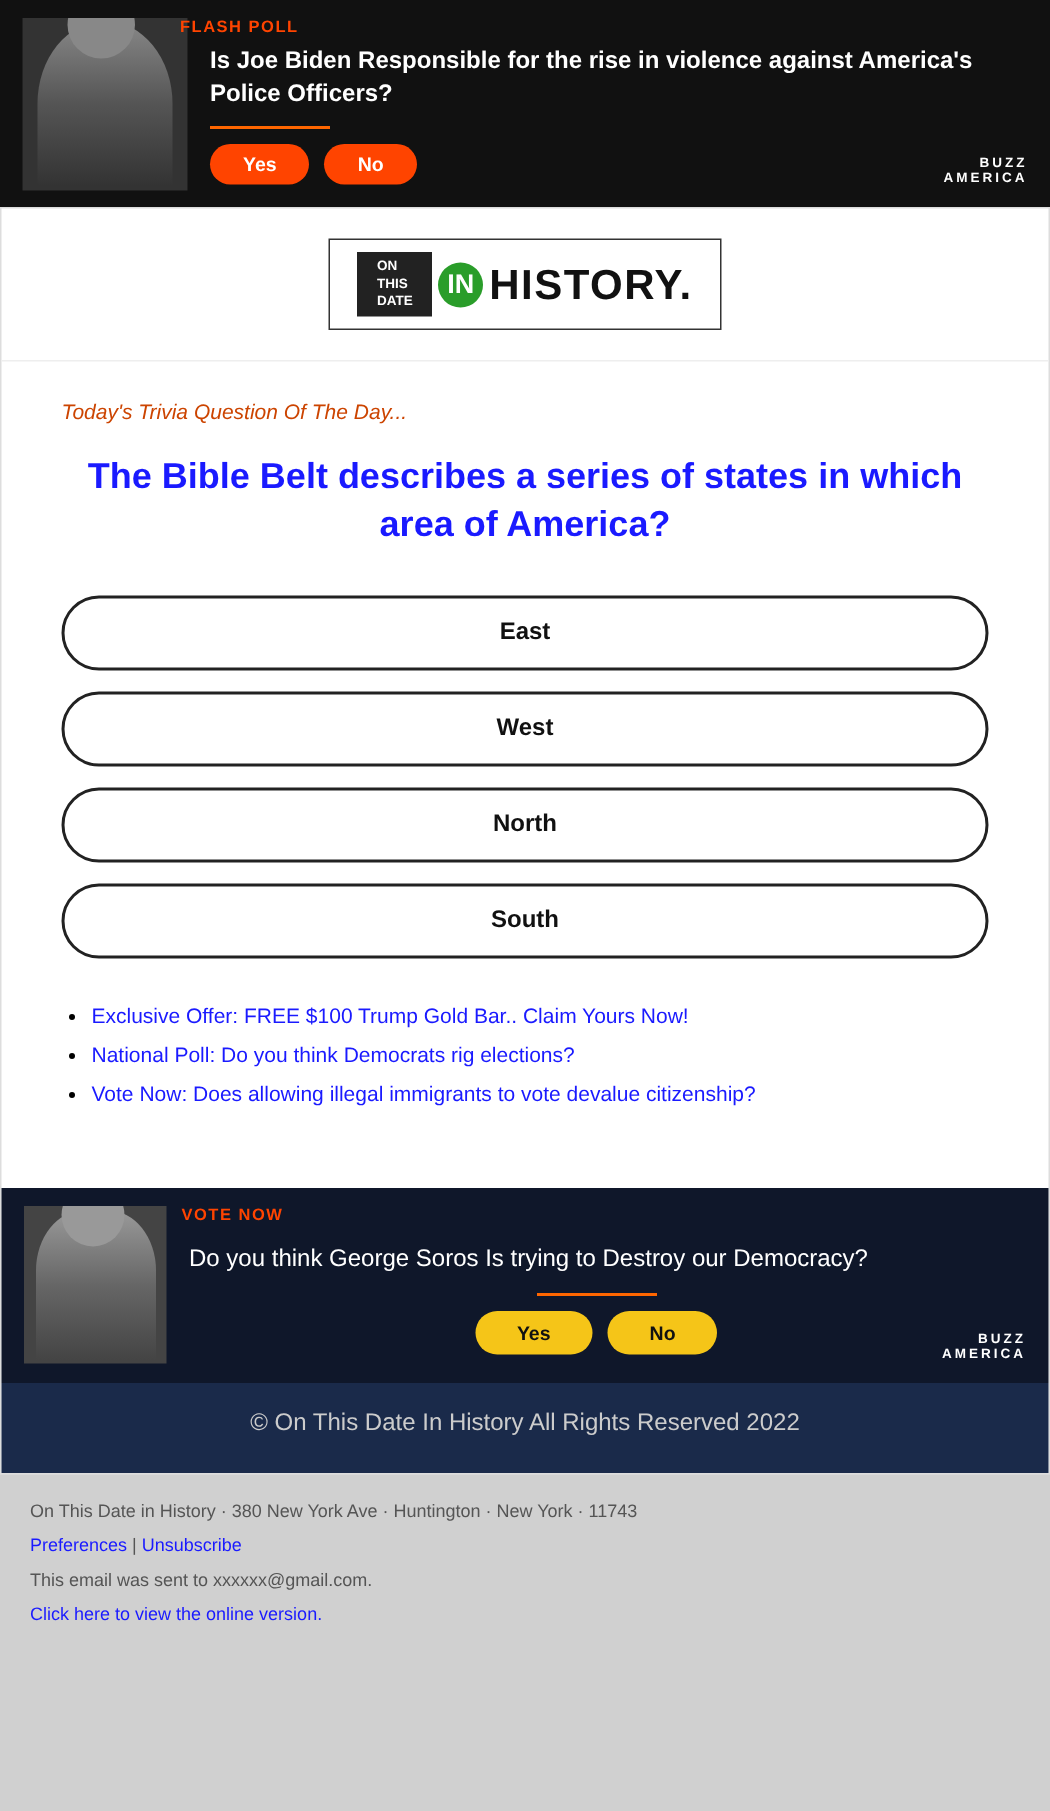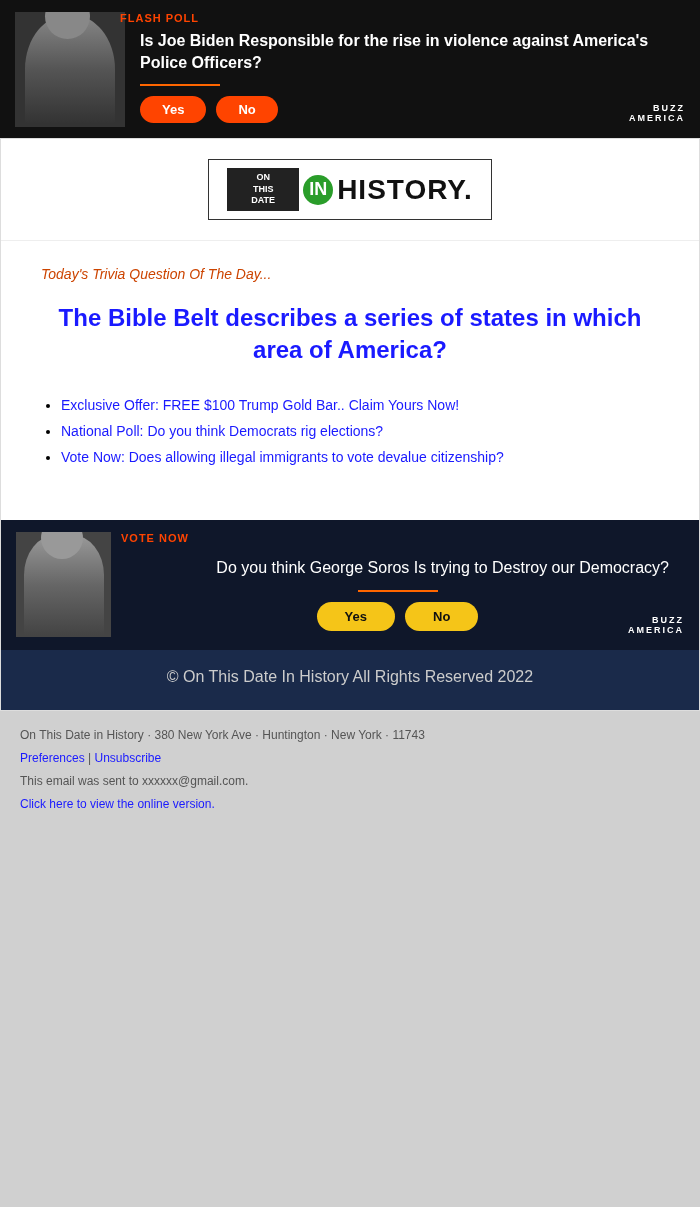--- a/index.html
+++ b/index.html
@@ -140,23 +140,23 @@
       padding: 8px 18px;
       display: flex;
       align-items: center;
       gap: 4px;
     }
     .logo-on-this {
       background: #222;
       color: #fff;
       font-size: 9px;
       font-weight: bold;
-      padding: 4px 24px;
+      padding: 4px 13px;
       line-height: 1.3;
-      text-align: center;
+      text-align: left;
     }
     .logo-in {
       background: #2a9d2a;
       color: #fff;
       font-size: 18px;
       font-weight: bold;
       width: 30px;
       height: 30px;
       border-radius: 50%;
       display: flex;
@@ -279,21 +279,21 @@
       padding: 28px 15px 10px;
       display: flex;
       flex-direction: column;
       gap: 8px;
     }
     .bottom-ad .ad-question2 {
       color: #fff;
       font-size: 16px;
       font-weight: normal;
       line-height: 1.4;
-      text-align: right;
+      text-align: left;
     }
     .bottom-ad .ad-divider2 {
       width: 80px;
       height: 2px;
       background: #ff6600;
       margin: 2px auto;
     }
     .bottom-ad .ad-buttons2 {
       display: flex;
       gap: 10px;
@@ -399,20 +399,26 @@
       <div class="logo-on-this">ON<br>THIS<br>DATE</div>
       <div class="logo-in">IN</div>
       <div class="logo-history">HISTORY</div>
     </div>
   </div>
 
   <div class="trivia-section">
     <div class="trivia-subtitle">Today's Trivia Question Of The Day...</div>
     <div class="trivia-question">The Bible Belt describes a series of states in which area of America?</div>
 
+    <div class="answer-options">
+      <button class="answer-btn">East</button>
+      <button class="answer-btn">West</button>
+      <button class="answer-btn">North</button>
+      <button class="answer-btn">South</button>
+    </div>
 
     <ul class="links-list">
       <li>
         <a href="#">Exclusive Offer: FREE $100 Trump Gold Bar.. Claim Yours Now!</a>
       </li>
       <li>
         <a href="#">National Poll: Do you think Democrats rig elections?</a>
       </li>
       <li>
         <a href="#">Vote Now: Does allowing illegal immigrants to vote devalue citizenship?</a>

